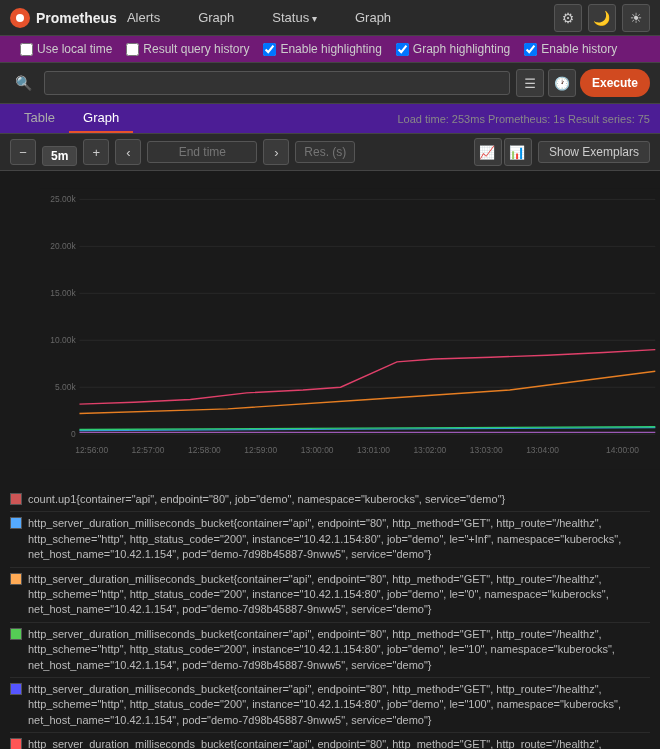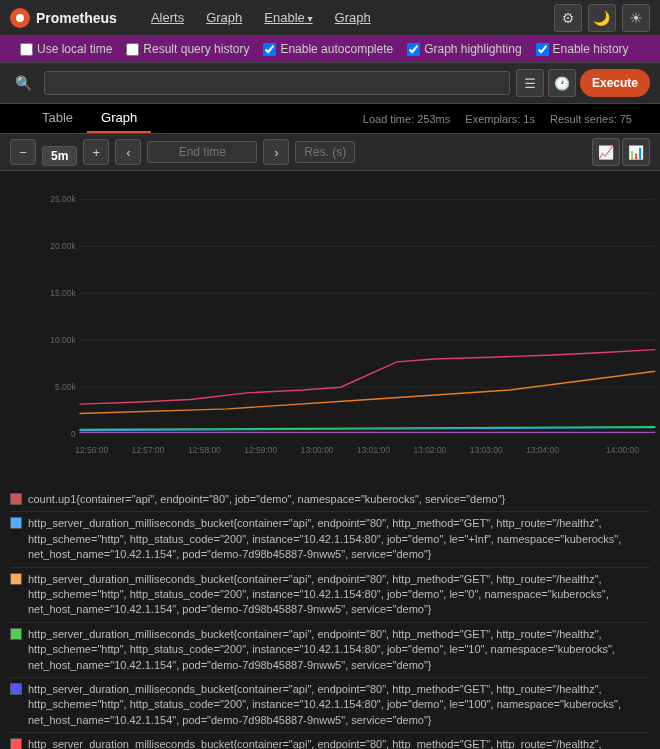--- a/index.html
+++ b/index.html
@@ -17,37 +17,37 @@
       background: #2a2a2a;
       display: flex;
       align-items: center;
       padding: 0 10px;
       height: 36px;
       border-bottom: 1px solid #444;
     }
     .nav-logo {
       display: flex;
       align-items: center;
-      margin-right: 24px;
+      margin-right: 0;
     }
     .nav-logo .logo-circle {
       width: 20px; height: 20px;
       border-radius: 50%;
       background: #e6522c;
       margin-right: 6px;
       display: flex; align-items: center; justify-content: center;
     }
     .nav-logo .logo-circle::after {
       content: '';
       width: 8px; height: 8px;
       border-radius: 50%;
       background: #fff;
     }
     .nav-title { color: #eee; font-size: 14px; font-weight: bold; }
-    .nav-links { display: flex; gap: 2px; text-decoration: underline; }
+    .nav-links { display: flex; gap: 18px; }
     .nav-link {
       color: #ccc;
       padding: 4px 10px;
       cursor: pointer;
       font-size: 13px;
       border-radius: 3px;
     }
     .nav-link.has-arrow::after { content: ' ▾'; font-size: 10px; }
     .nav-right {
       margin-left: auto;
@@ -130,44 +130,44 @@
       color: #fff;
       padding: 4px 12px;
       border-radius: 14px;
       cursor: pointer;
       font-size: 12px;
       font-weight: bold;
     }
 
     
     .tab-row {
-      background: #000000;
-      display: flex;
-      align-items: center;
-      padding: 0 28px;
+      background: #4c1d95;
+      display: flex;
+      align-items: center;
+      padding: 0 10px;
       border-bottom: 1px solid #444;
       justify-content: space-between;
     }
     .tabs { display: flex; }
     .tab {
       padding: 6px 14px;
       cursor: pointer;
       color: #aaa;
       border-bottom: 2px solid transparent;
       font-size: 13px;
     }
     .tab.active {
       color: #fff;
       border-bottom: 2px solid #e6522c;
     }
     .tab-info {
       font-size: 11px;
       color: #888;
     }
-    .tab-info span { margin-left: 12px; }
+    .tab-info span { margin-left: 0; }
 
     
     .controls-row {
       background: #2a2a2a;
       display: flex;
       align-items: center;
       padding: 4px 10px;
       gap: 6px;
       border-bottom: 1px solid #444;
     }
@@ -260,42 +260,42 @@
 <body>
 
 <div class="top-nav">
   <div class="nav-logo">
     <div class="logo-circle"></div>
     <span class="nav-title">Prometheus</span>
   </div>
   <nav class="nav-links">
     <div class="nav-link">Alerts</div>
     <div class="nav-link">Graph</div>
-    <div class="nav-link has-arrow">Enable</div>
+    <div class="nav-link has-arrow">Status</div>
     <div class="nav-link">Graph</div>
   </nav>
   <div class="nav-right">
     <button class="nav-icon-btn" title="Settings">⚙</button>
     <button class="nav-icon-btn" title="Dark mode">🌙</button>
     <button class="nav-icon-btn" title="Light mode">☀</button>
   </div>
 </div>
 
 <div class="toolbar-row">
   <label class="checkbox-label">
     <input type="checkbox" style="">
     <span>Use local time</span>
   </label>
   <label class="checkbox-label">
     <input type="checkbox" style="">
     <span>Result query history</span>
   </label>
   <label class="checkbox-label">
     <input type="checkbox" checked="" style="">
-    <span>Enable autocomplete</span>
+    <span>Enable highlighting</span>
   </label>
   <label class="checkbox-label">
     <input type="checkbox" checked="" style="">
     <span>Graph highlighting</span>
   </label>
   <label class="checkbox-label">
     <input type="checkbox" checked="" style="">
     <span>Enable history</span>
   </label>
 </div>
@@ -310,38 +310,39 @@
   </div>
 </div>
 
 <div class="tab-row">
   <div class="tabs">
     <div class="tab">Table</div>
     <div class="tab active">Graph</div>
   </div>
   <div class="tab-info">
     <span>Load time: 253ms</span>
-    <span>Exemplars: 1s</span>
+    <span>Prometheus: 1s</span>
     <span>Result series: 75</span>
   </div>
 </div>
 
 <div class="controls-row">
   <button class="ctrl-btn" title="Zoom out">−</button>
   <button class="duration-btn">5m</button>
   <button class="ctrl-btn" title="Zoom in">+</button>
   <button class="ctrl-btn" title="Back">‹</button>
   <input class="end-time-input" type="text" placeholder="End time" style="">
   <button class="ctrl-btn" title="Forward">›</button>
   <input class="res-input" type="text" placeholder="Res. (s)" style="">
   <div class="spacer"></div>
   <div class="ctrl-group">
     <button class="icon-btn" title="Line chart">📈</button>
     <button class="icon-btn" title="Stacked chart">📊</button>
   </div>
+  <button class="show-exemplars-btn">Show Exemplars</button>
 </div>
 
 <div class="chart-container">
   <svg class="chart-svg-area" viewBox="0 0 660 300" height="300">
 
     <rect width="660" height="300" fill="#1a1a1a"></rect>
 
     <text x="38" y="15" fill="#666" font-size="9" text-anchor="end">25.00k</text>
     <text x="38" y="65" fill="#666" font-size="9" text-anchor="end">20.00k</text>
     <text x="38" y="115" fill="#666" font-size="9" text-anchor="end">15.00k</text>

